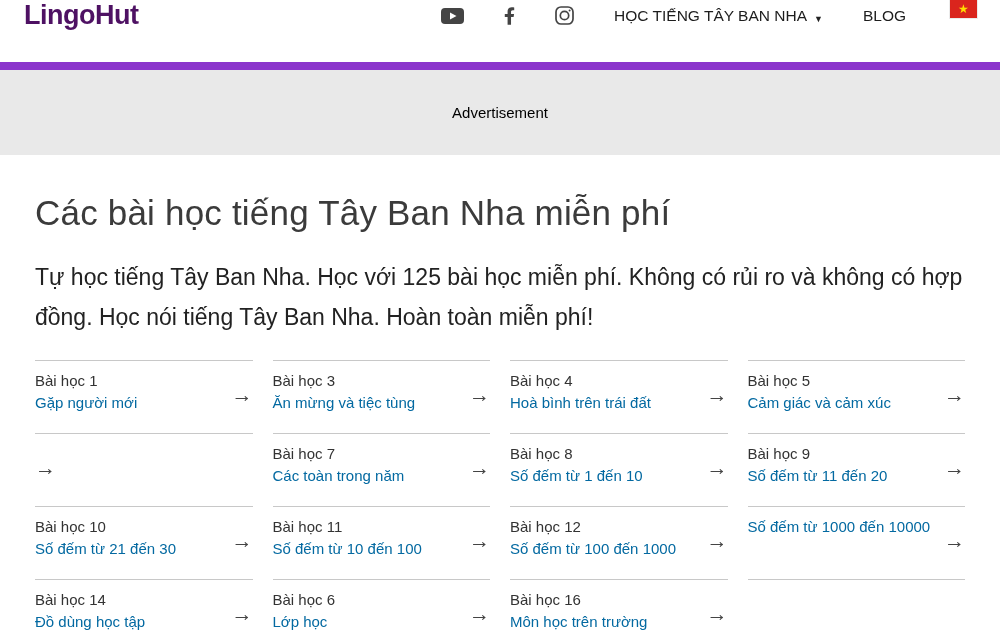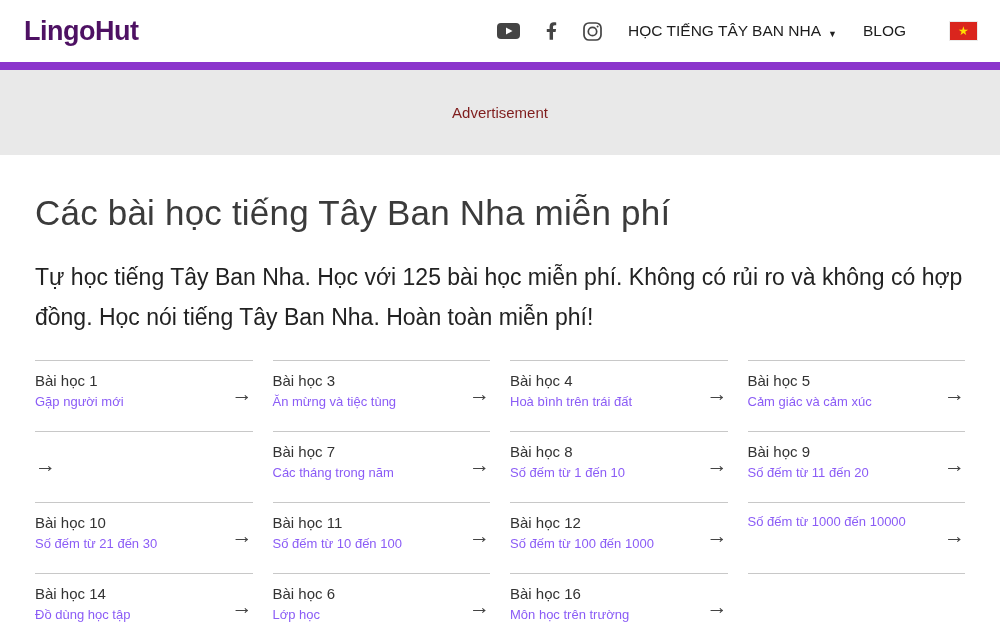--- a/index.html
+++ b/index.html
@@ -6,50 +6,50 @@
     --accent:#8b35cc;
     --logo:#4e1163;
     --flag-red:#da251d;
     --flag-star:#ffde00;
   }
   *{box-sizing:border-box;margin:0;padding:0;}
   html,body{width:1000px;height:641px;overflow:hidden;background:#fff;
     font-family:"Liberation Sans","DejaVu Sans",sans-serif;color:#333;}
 
   
-  .header{height:62px;display:flex;align-items:center;background:#fff;}
+  .header{height:62px;display:flex;align-items:flex-start;background:#fff;}
   .header-inner{flex:1;display:flex;align-items:center;padding:0 0 0 24px;}
   .logo{font-size:27px;font-weight:bold;color:var(--logo);letter-spacing:-0.5px;cursor:pointer;}
   .spacer{flex:1;}
-  .nav{display:flex;align-items:center;gap:26px;padding-right:20px;}
+  .nav{display:flex;align-items:center;gap:40px;padding-right:20px;}
   .icon-btn{display:flex;align-items:center;justify-content:center;cursor:pointer;color:#444;}
   .nav-link{font-size:15.5px;color:#1d1d1d;cursor:pointer;display:flex;align-items:center;gap:7px;white-space:nowrap;}
   .caret::after{content:"▼";font-size:9px;color:#222;position:relative;top:1px;}
   .v-divider{width:1px;background:#e2e2e2;}
   .flag-wrap{display:flex;align-items:center;justify-content:center;padding:0 23px;cursor:pointer;}
   .flag{width:27px;height:18px;background:var(--flag-red);display:flex;align-items:center;justify-content:center;
     box-shadow:0 0 0 1px rgba(0,0,0,0.08);}
   .flag .star{color:var(--flag-star);font-size:12px;line-height:1;}
 
   
   .accent-strip{height:8px;background:var(--accent);}
   .ad-banner{height:85px;background:#e9e9e9;display:flex;align-items:center;justify-content:center;}
-  .ad-label{font-size:15px;color:#7f1d1d;}
+  .ad-label{font-size:15px;color:#000000;}
 
   
   .main{padding:0 35px;}
   .page-title{margin-top:38px;font-size:35px;font-weight:400;color:#3b3b3b;letter-spacing:0.2px;}
   .intro{margin-top:24px;font-size:23px;line-height:1.75;color:#222;max-width:958px;}
 
   .lesson-grid{margin-top:22px;display:grid;grid-template-columns:repeat(4,1fr);column-gap:20px;}
   .lesson-item{border-top:1px solid #c8c8c8;padding:11px 0 22px;display:flex;align-items:flex-start;
     justify-content:space-between;cursor:pointer;}
   .lesson-text{display:flex;flex-direction:column;gap:5px;}
   .lesson-title{font-size:15px;color:#333;}
-  .lesson-subtitle{font-size:13px;color:#8b5cf6;}
+  .lesson-subtitle{font-size:15px;color:#0369a1;}
   .arrow-icon{align-self:center;color:#444;font-size:21px;line-height:1;padding-top:6px;}
   .arrow-icon::after{content:"→";}
   .lesson-item.ghost{padding:0;height:4px;cursor:default;}
 </style>
 </head>
 <body>
 
 <div class="header">
   <div class="header-inner">
     <div class="logo">LingoHut</div>
@@ -133,21 +133,21 @@
     <span class="arrow-icon"></span>
   </div>
 
   <div class="lesson-item">
     <span class="arrow-icon"></span>
   </div>
 
   <div class="lesson-item">
     <div class="lesson-text">
       <span class="lesson-title">Bài học 7</span>
-      <span class="lesson-subtitle">Các tháng trong năm</span>
+      <span class="lesson-subtitle">Các toàn trong năm</span>
     </div>
     <span class="arrow-icon"></span>
   </div>
 
   <div class="lesson-item">
     <div class="lesson-text">
       <span class="lesson-title">Bài học 8</span>
       <span class="lesson-subtitle">Số đếm từ 1 đến 10</span>
     </div>
     <span class="arrow-icon"></span>

